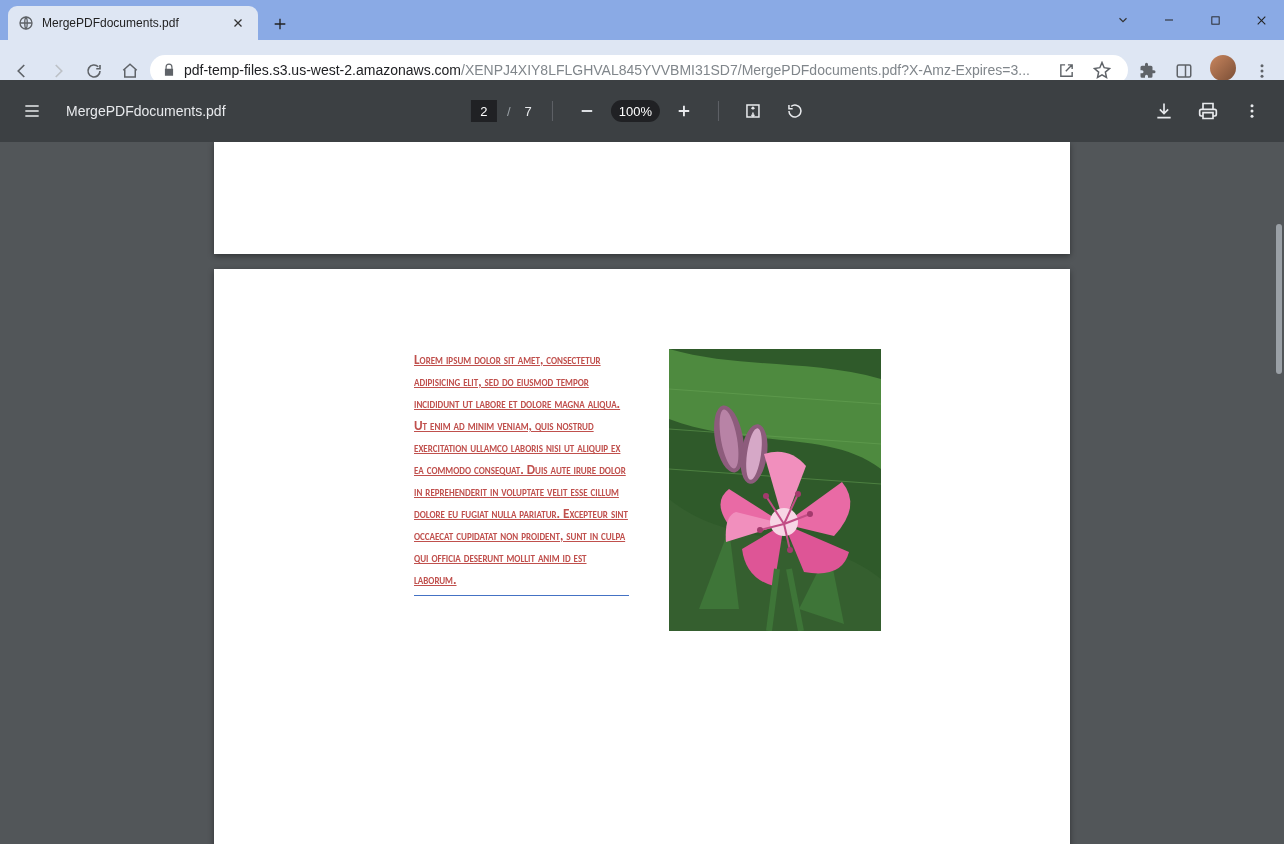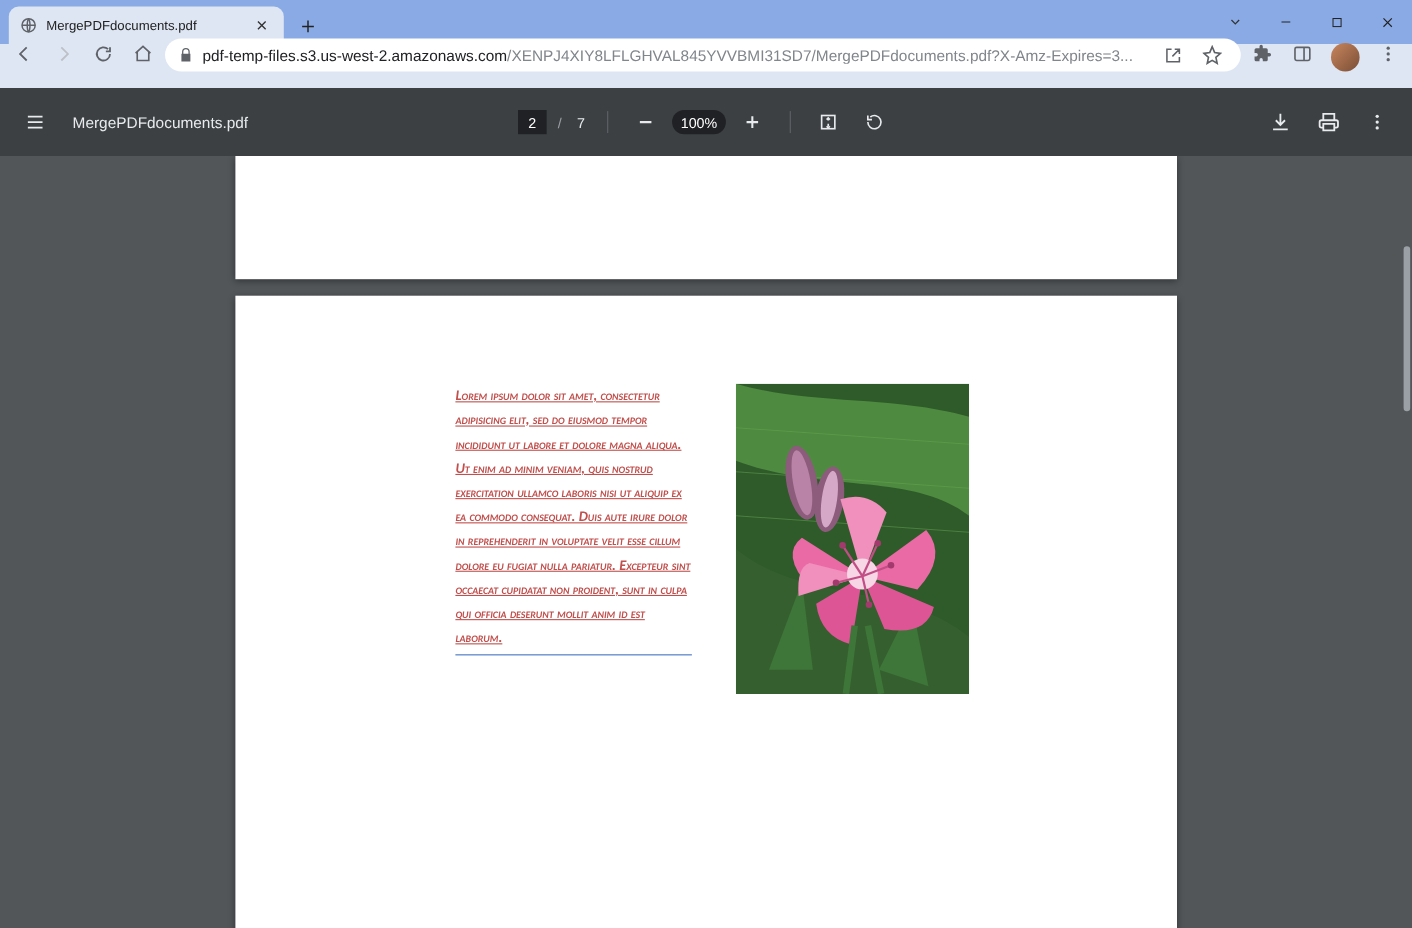--- a/index.html
+++ b/index.html
@@ -8,21 +8,21 @@
 
 .titlebar { height: 40px; background: #8aaae5; display: flex; align-items: flex-end; }
 .tab { height: 34px; background: #dee6f3; border-radius: 9px 9px 0 0; display: flex; align-items: center; padding: 0 10px; margin-left: 8px; width: 250px; gap: 8px; }
 .tab .favicon { width: 16px; height: 16px; }
 .tab .title { font-size: 12px; color: #222; white-space: nowrap; overflow: hidden; text-overflow: ellipsis; flex: 1; }
 .tab .close { font-size: 14px; color: #333; padding: 0 4px; cursor: pointer; }
 .newtab { width: 28px; height: 28px; display: flex; align-items: center; justify-content: center; color: #222; font-size: 18px; margin-left: 8px; margin-bottom: 2px; cursor: pointer; }
 .window-controls { margin-left: auto; display: flex; align-items: center; height: 100%; }
 .window-controls div { width: 46px; height: 30px; display: flex; align-items: center; justify-content: center; color: #222; cursor: pointer; }
 
-.addrbar { height: 40px; background: #dee6f3; display: flex; align-items: flex-end; padding: 15px 6px; gap: 4px; }
+.addrbar { height: 40px; background: #dee6f3; display: flex; align-items: flex-start; padding: 15px 6px; gap: 4px; }
 .nav-btn { width: 32px; height: 32px; display: flex; align-items: center; justify-content: center; cursor: pointer; border-radius: 50%; color: #555; }
 .nav-btn.disabled { color: #aaa; }
 .omnibox { flex: 1; height: 30px; background: #fff; border-radius: 15px; display: flex; align-items: center; padding: 0 12px; gap: 8px; font-size: 14px; color: #555; }
 .omnibox .lock { width: 14px; height: 14px; }
 .omnibox .url { flex: 1; white-space: nowrap; overflow: hidden; text-overflow: ellipsis; }
 .omnibox .url .host { color: #202124; }
 .omnibox .url .path { color: #80868b; }
 .omni-icon { width: 28px; height: 28px; display: flex; align-items: center; justify-content: center; cursor: pointer; color: #555; }
 .avatar { width: 26px; height: 26px; border-radius: 50%; background: linear-gradient(135deg,#c9865e,#7a4e36); margin: 0 6px; cursor: pointer; }
 
@@ -37,21 +37,21 @@
 .zoom { height: 22px; padding: 0 8px; background: #202124; color: #fff; font-size: 13px; display: flex; align-items: center; border-radius: 11px; }
 .pdf-toolbar .right { margin-left: auto; display: flex; align-items: center; gap: 8px; }
 
 
 .pdf-viewport { height: calc(844px - 40px - 40px - 62px); background: #525659; overflow: auto; position: relative; padding-top: 0; }
 .pdf-scroll { display: flex; flex-direction: column; align-items: center; }
 .page { width: 856px; background: #fff; box-shadow: 0 2px 6px rgba(0,0,0,0.4); margin-bottom: 15px; }
 .page.page1-slice { height: 112px; }
 .page.page2 { min-height: 700px; padding: 80px 70px 40px 70px; }
 .page2-content { display: flex; gap: 40px; align-items: flex-start; padding-left: 130px; }
-.lorem { width: 215px; font-family: "Calibri", "Segoe UI", sans-serif; font-size: 13.2px; font-style: italic; font-variant: small-caps; font-weight: 700; color: #c0504d; text-decoration: underline; line-height: 22px; border-bottom: 1px solid #4472c4; padding-bottom: 4px; }
+.lorem { width: 215px; font-family: "Calibri", "Segoe UI", sans-serif; font-size: 13.2px; font-variant: small-caps; font-weight: 700; color: #c0504d; text-decoration: underline; line-height: 22px; border-bottom: 1px solid #4472c4; padding-bottom: 4px; }
 .flower-img { width: 212px; height: 282px; display: block; }
 
 .scrollbar-v { position: absolute; right: 2px; top: 82px; width: 6px; height: 150px; background: #9aa0a6; border-radius: 3px; }
 
 svg { display: block; }
 </style>
 </head>
 <body>
 
 <div class="titlebar">

